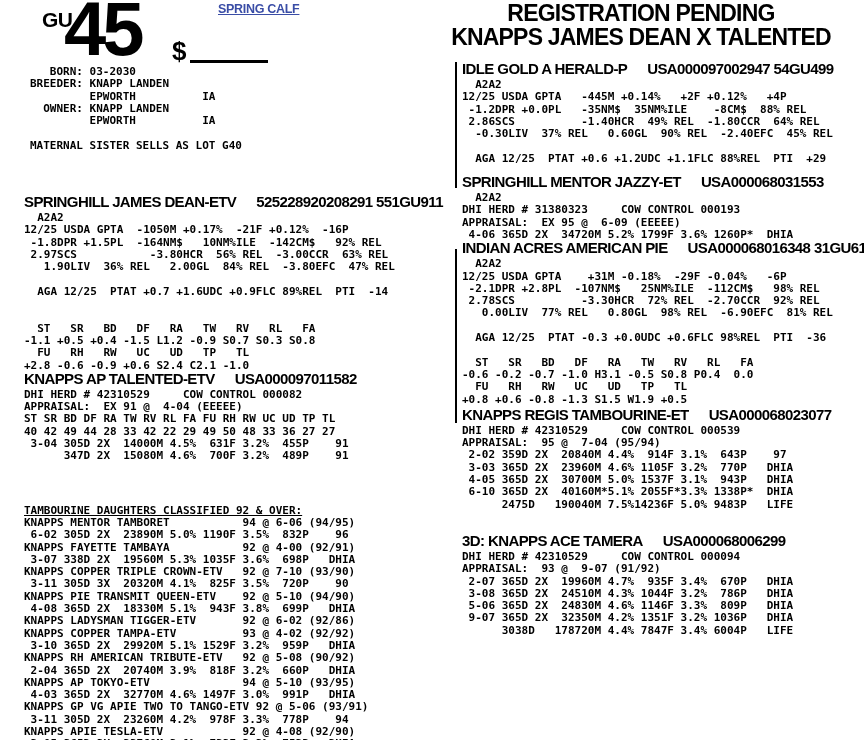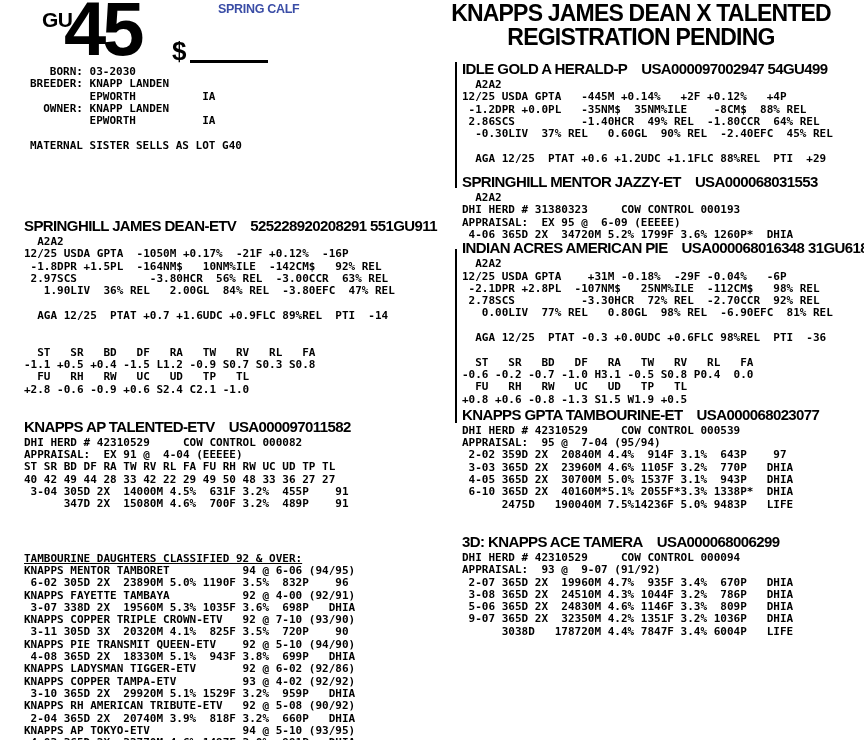--- a/index.html
+++ b/index.html
@@ -9,52 +9,52 @@
     font-family:"Liberation Sans", sans-serif; color:#000;
   }
   .mono {
     font-family:"DejaVu Sans Mono", monospace;
     font-weight:bold;
     font-size:11px;
     line-height:12.3px;
     white-space:pre;
   }
   .hdr {
-    display:flex; gap:14px; white-space:nowrap;
+    display:flex; gap:20px; white-space:nowrap;
     font-weight:bold; font-size:15px; line-height:14px;
     letter-spacing:-0.6px;
   }
   .section { margin:0; }
   .sec-body { margin-top:3px; }
   .mb10 { margin-bottom:10px; }
   .mb12 { }
   .mb2  { margin-bottom:2px; }
   .mb23 { margin-bottom:23px; }
-  .mb0  { margin-bottom:0;margin-top:24px; }
+  .mb0  { margin-bottom:0; }
 
   #lot-prefix {
     position:absolute; left:42px; top:8px;
     font-size:21px; font-weight:bold; letter-spacing:-0.5px;
   }
   #lot-number {
     position:absolute; left:64px; top:-9px;
     font-size:76px; line-height:76px; font-weight:bold; letter-spacing:-4px;
   }
   #price-label {
     position:absolute; left:172px; top:36px;
     font-size:26px; font-weight:bold;
   }
   #price-blank-line {
     position:absolute; left:190px; top:60px;
     width:78px; height:3px; background:#000;
   }
   #category-link {
     position:absolute; left:218px; top:2px;
     font-size:12.5px; font-weight:bold; letter-spacing:-0.3px;
-    color:#3a4da6; cursor:pointer;
+    color:#3a4da6; text-decoration:underline; cursor:pointer;
   }
   #page-title {
     position:absolute; left:422px; top:1px; width:438px;
     text-align:center; font-weight:bold;
     font-size:23px; line-height:24px; letter-spacing:-0.8px;
   }
   #calf-info { position:absolute; left:30px; top:66px; }
 
   #left-column  { position:absolute; left:24px;  top:195px; width:412px; }
   #right-column { position:absolute; left:462px; top:62px;  width:398px; }
@@ -69,22 +69,22 @@
 </head>
 <body>
 
 <div id="lot-prefix">GU</div>
 <div id="lot-number">45</div>
 <div id="price-label">$</div>
 <div id="price-blank-line"></div>
 <a id="category-link">SPRING CALF</a>
 
 <div id="page-title">
+  <div>REGISTRATION PENDING</div>
   <div>KNAPPS JAMES DEAN X TALENTED</div>
-  <div>REGISTRATION PENDING</div>
 </div>
 
 <div id="calf-info" class="mono">   BORN: 03-2030
 BREEDER: KNAPP LANDEN
          EPWORTH          IA
   OWNER: KNAPP LANDEN
          EPWORTH          IA
 
 MATERNAL SISTER SELLS AS LOT G40</div>
 
@@ -189,21 +189,21 @@
   AGA 12/25  PTAT -0.3 +0.0UDC +0.6FLC 98%REL  PTI  -36
 
   ST   SR   BD   DF   RA   TW   RV   RL   FA
 -0.6 -0.2 -0.7 -1.0 H3.1 -0.5 S0.8 P0.4  0.0
   FU   RH   RW   UC   UD   TP   TL
 +0.8 +0.6 -0.8 -1.3 S1.5 W1.9 +0.5</div>
   </div>
 
   <div class="section mb23">
     <div class="hdr">
-      <span class="name">KNAPPS GPTA TAMBOURINE-ET</span>
+      <span class="name">KNAPPS REGIS TAMBOURINE-ET</span>
       <span class="reg">USA000068023077</span>
     </div>
     <div class="mono sec-body">DHI HERD # 42310529     COW CONTROL 000539
 APPRAISAL:  95 @  7-04 (95/94)
  2-02 359D 2X  20840M 4.4%  914F 3.1%  643P    97
  3-03 365D 2X  23960M 4.6% 1105F 3.2%  770P   DHIA
  4-05 365D 2X  30700M 5.0% 1537F 3.1%  943P   DHIA
  6-10 365D 2X  40160M*5.1% 2055F*3.3% 1338P*  DHIA
       2475D   190040M 7.5%14236F 5.0% 9483P   LIFE</div>
   </div>

